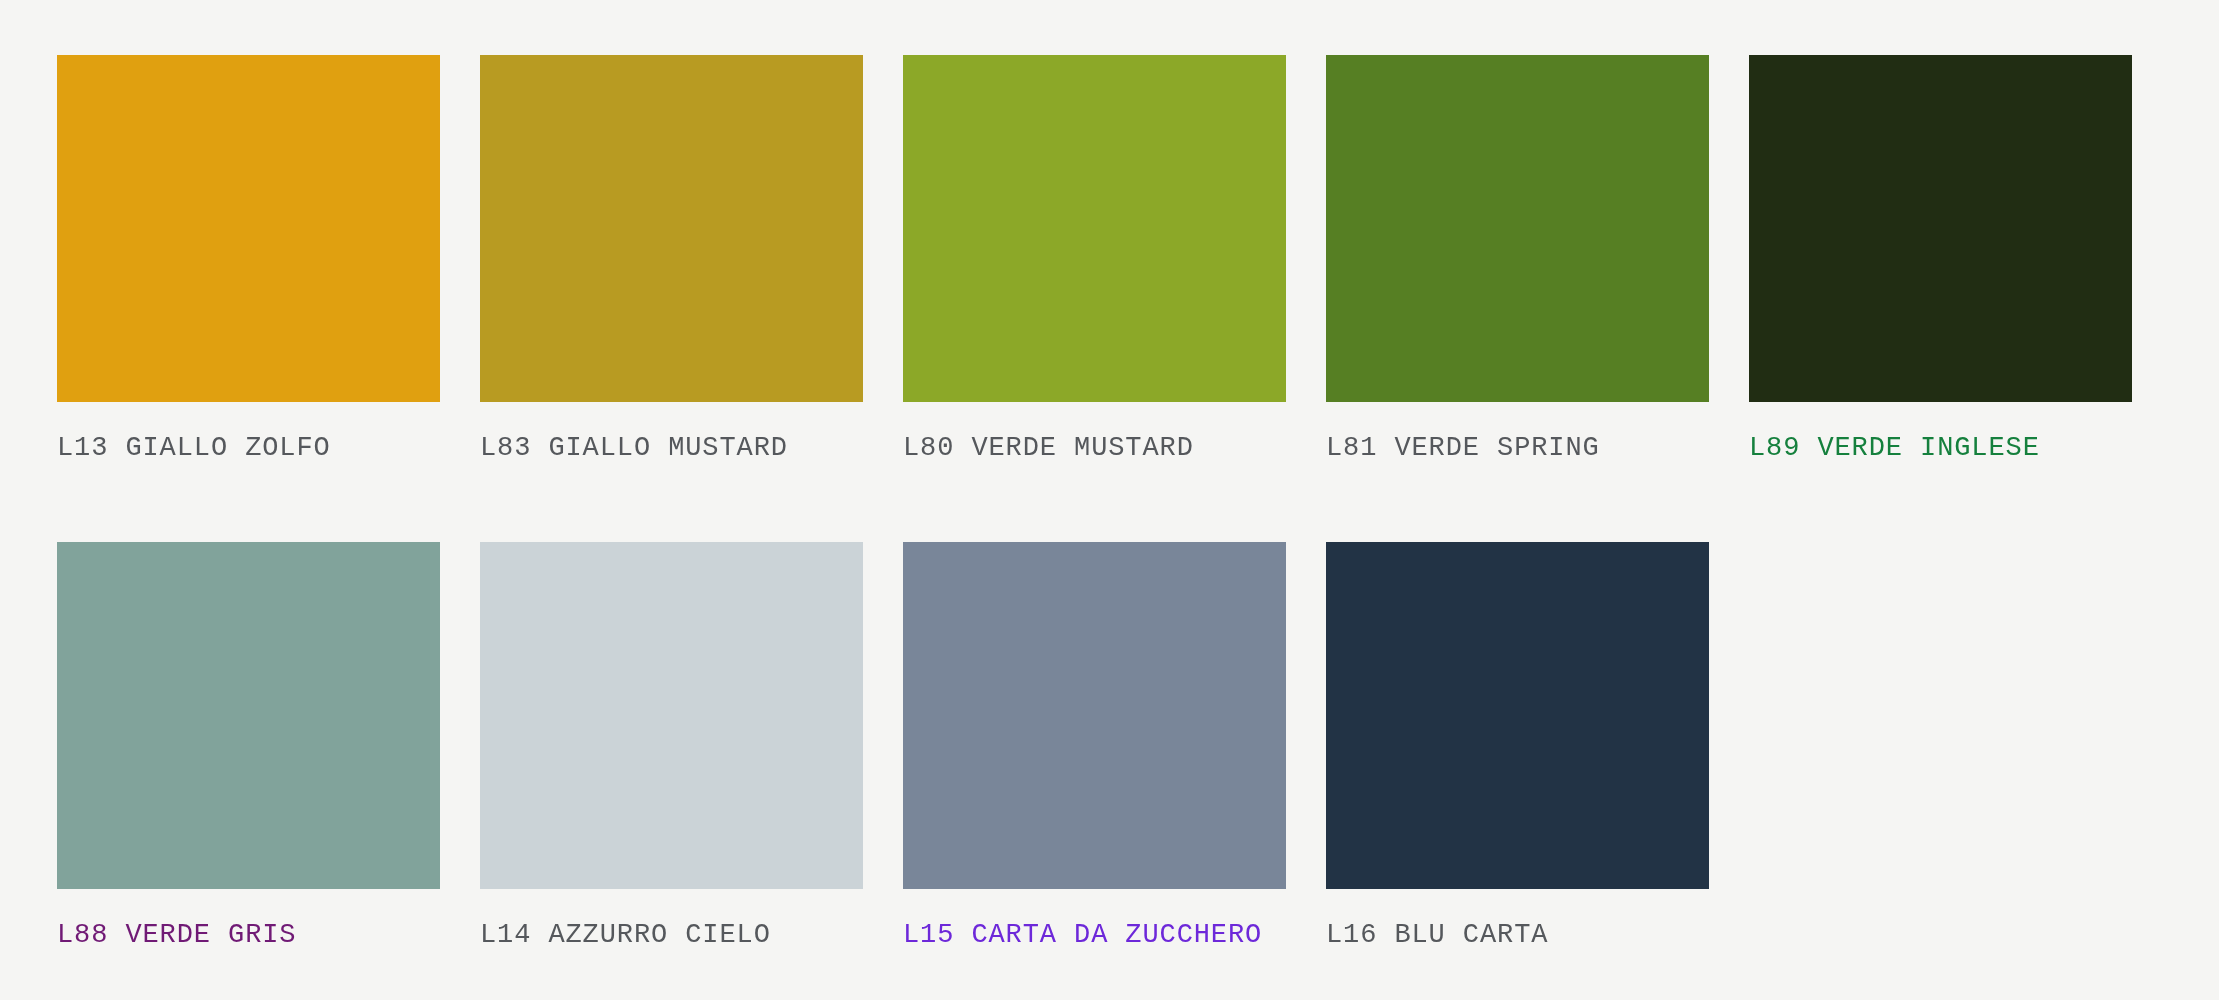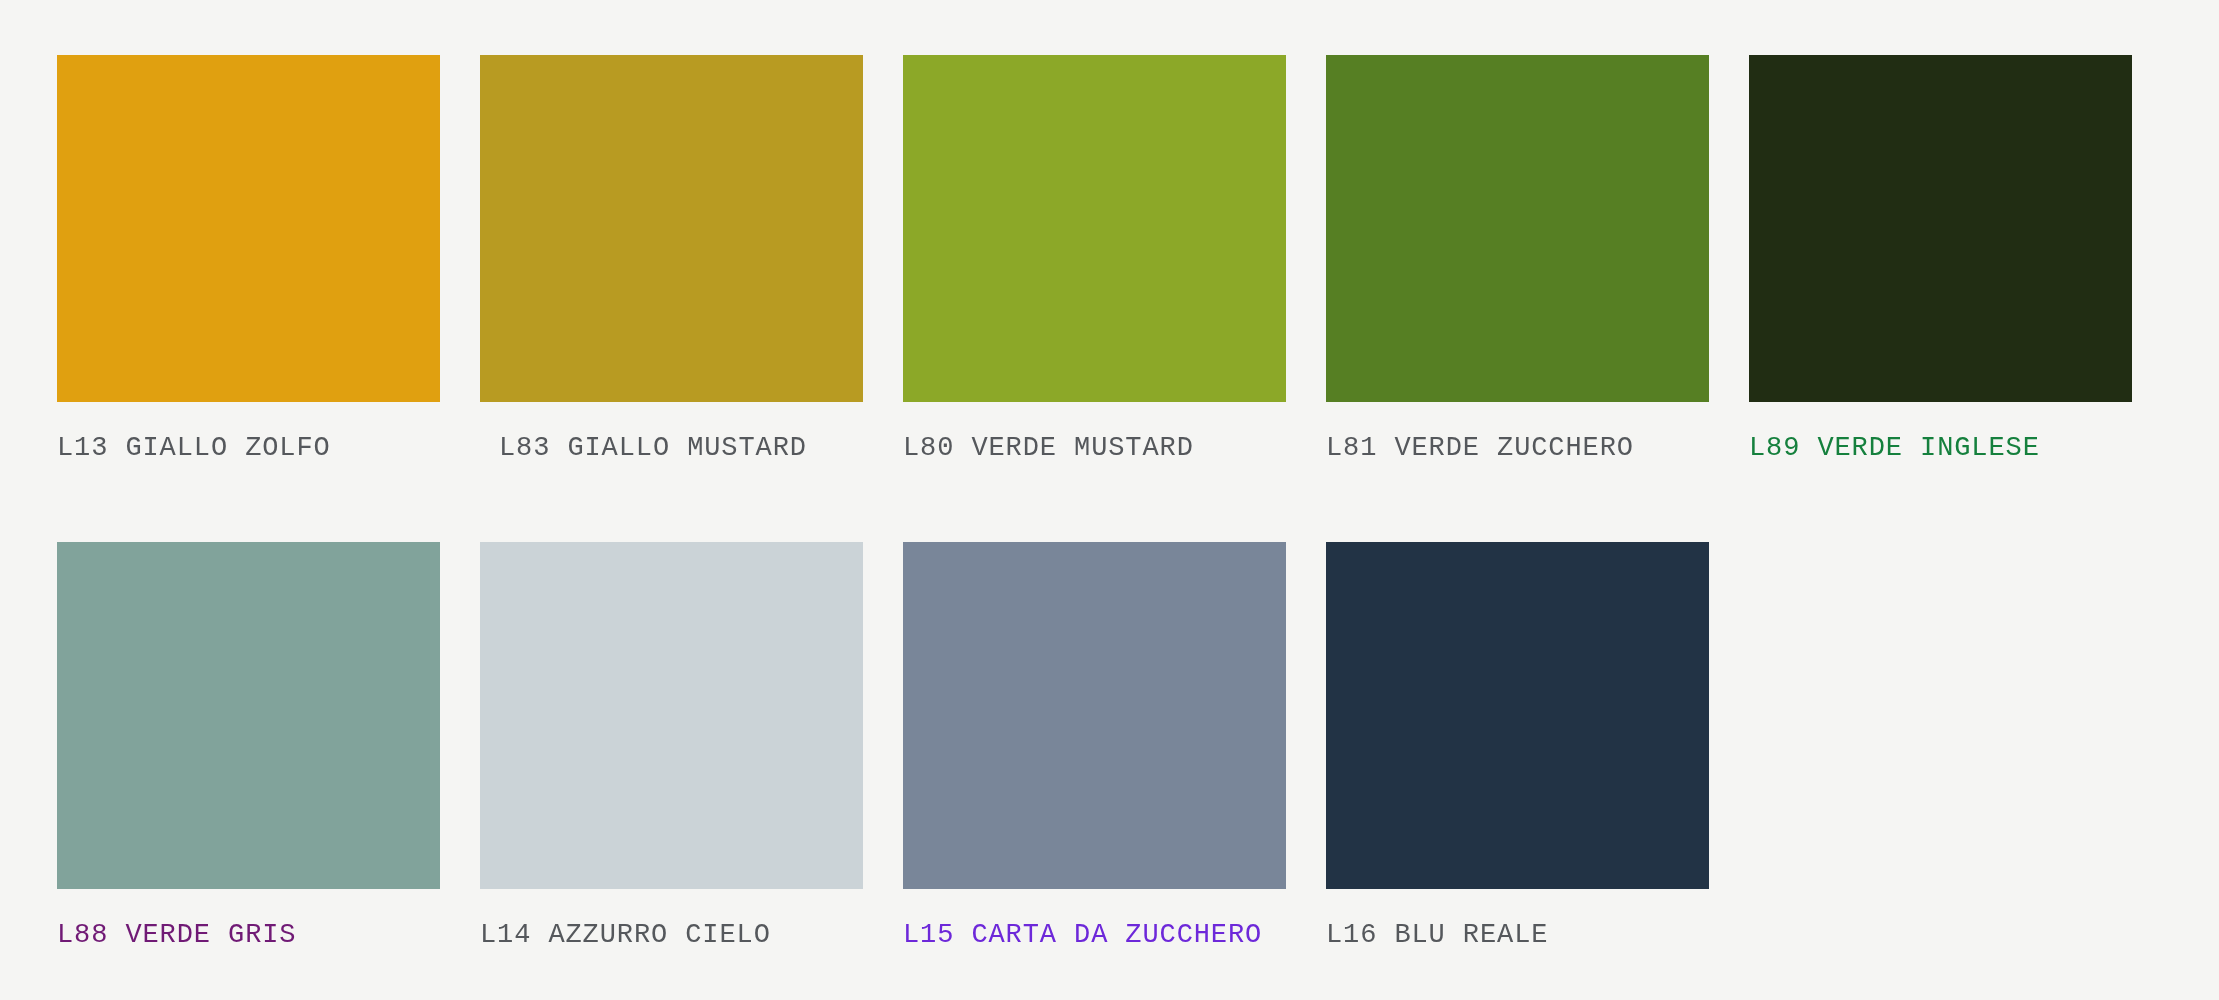--- a/index.html
+++ b/index.html
@@ -61,31 +61,31 @@
 
 <div id="palette-grid">
 
   <div class="swatch-card">
     <div class="swatch-chip" style="background-color: rgb(224, 160, 16);"></div>
     <span class="swatch-label" style="color: rgb(85, 88, 92);">L13 GIALLO ZOLFO</span>
   </div>
 
   <div class="swatch-card">
     <div class="swatch-chip" style="background-color: rgb(184, 155, 34);"></div>
-    <span class="swatch-label" style="color: rgb(85, 88, 92); margin-left: 19px;">L83 GIALLO MUSTARD</span>
+    <span class="swatch-label" style="color: rgb(85, 88, 92);">L83 GIALLO MUSTARD</span>
   </div>
 
   <div class="swatch-card">
     <div class="swatch-chip" style="background-color: rgb(140, 168, 40);"></div>
     <span class="swatch-label" style="color: rgb(85, 88, 92);">L80 VERDE MUSTARD</span>
   </div>
 
   <div class="swatch-card">
     <div class="swatch-chip" style="background-color: rgb(86, 127, 35);"></div>
-    <span class="swatch-label" style="color: rgb(85, 88, 92);">L81 VERDE ZUCCHERO</span>
+    <span class="swatch-label" style="color: rgb(85, 88, 92);">L81 VERDE SPRING</span>
   </div>
 
   <div class="swatch-card">
     <div class="swatch-chip" style="background-color: rgb(33, 45, 19);"></div>
     <span class="swatch-label" style="color: #15803d;">L89 VERDE INGLESE</span>
   </div>
 
   <div class="swatch-card">
     <div class="swatch-chip" style="background-color: rgb(129, 163, 155);"></div>
     <span class="swatch-label" style="color: #701a75;">L88 VERDE GRIS</span>
@@ -97,16 +97,16 @@
     <span class="swatch-label" style="color: rgb(85, 88, 92);">L14 AZZURRO CIELO</span>
   </div>
 
   <div class="swatch-card">
     <div class="swatch-chip" style="background-color: rgb(121, 134, 153);"></div>
     <span class="swatch-label" style="color: #6d28d9;">L15 CARTA DA ZUCCHERO</span>
   </div>
 
   <div class="swatch-card">
     <div class="swatch-chip" style="background-color: rgb(34, 51, 69);"></div>
-    <span class="swatch-label" style="color: rgb(85, 88, 92);">L16 BLU REALE</span>
+    <span class="swatch-label" style="color: rgb(85, 88, 92);">L16 BLU CARTA</span>
   </div>
 
 </div>
 
 </body></html>

